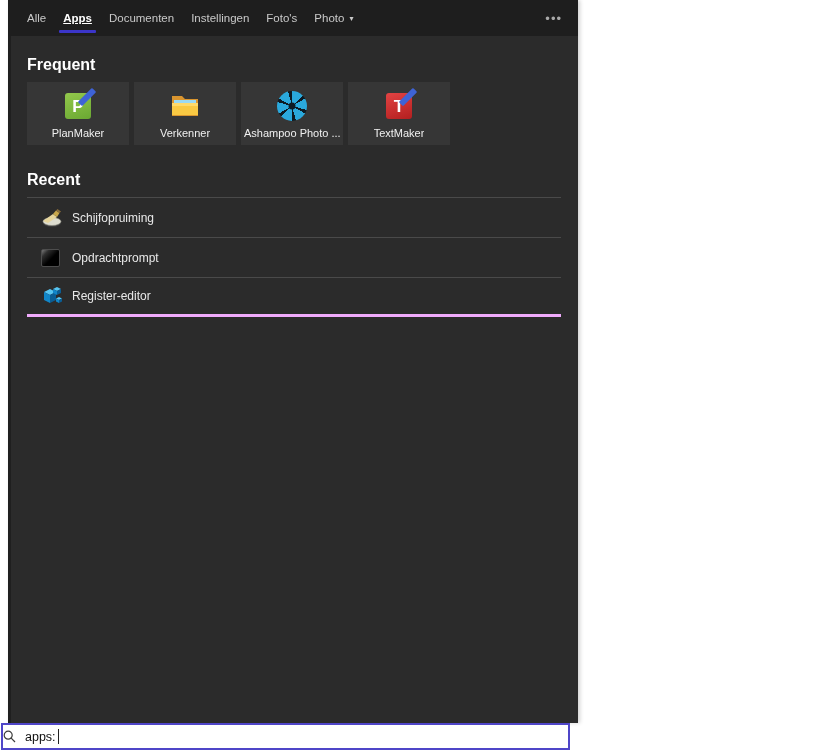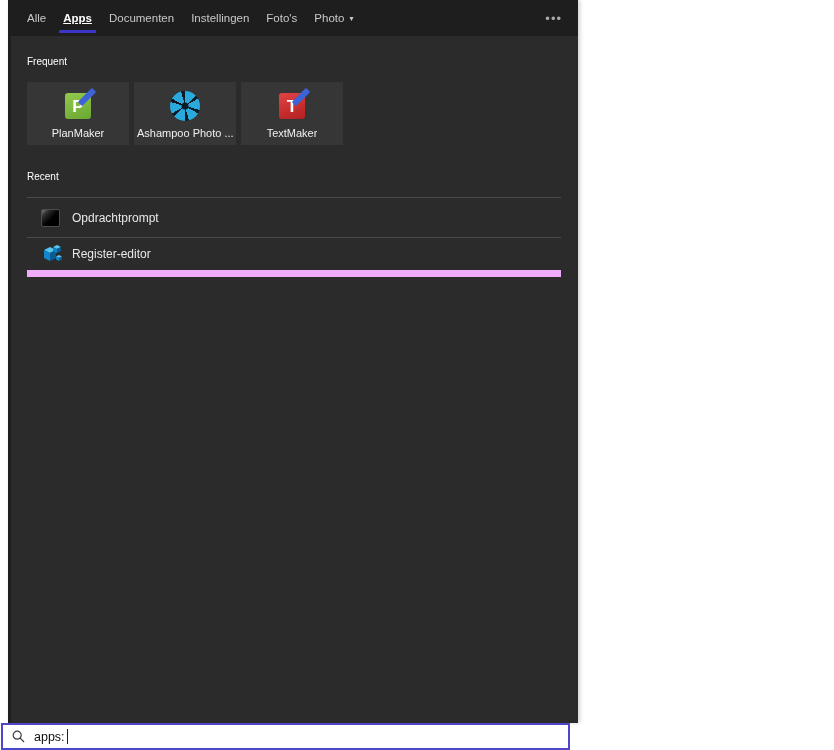--- a/index.html
+++ b/index.html
@@ -40,21 +40,21 @@
     content:""; position:absolute; left:-4px; right:-4px; bottom:3px; height:3px;
     background:var(--accent); border-radius:1px;
   }
   .tab .dd-arrow { font-size:8px; margin-left:5px; color:#c9c9c9; }
   .overflow-btn {
     position:absolute; right:16px; top:0; height:36px; display:flex; align-items:center;
     color:#a9a9a9; font-size:13px; letter-spacing:1px;
   }
 
   
-  .sec-title { position:absolute; left:19px; font-size:10px; font-weight:normal; color:#ffffff; }
+  .sec-title { position:absolute; left:19px; font-size:16px; font-weight:bold; color:#ffffff; }
   .sec-title.frequent { top:56px; }
   .sec-title.recent { top:171px; }
 
   
   .tiles { position:absolute; left:19px; top:82px; display:flex; gap:5px; }
   .tile {
     width:102px; height:63px; background:#363636;
     display:flex; flex-direction:column; align-items:center; padding-top:8px;
   }
   .tile-label {
@@ -106,35 +106,35 @@
     content:""; position:absolute; left:50%; top:50%; width:7px; height:7px;
     transform:translate(-50%,-50%); background:#0d1b24; border-radius:50%;
   }
 
   
   .recent-list { position:absolute; left:19px; top:197px; width:534px; }
   .recent-row {
     height:40px; display:flex; align-items:center;
     border-top:1px solid #4a4a4a;
   }
-  .recent-list .recent-row:last-child { border-bottom:7px solid #f0abfc; }
+  .recent-list .recent-row:last-child { border-bottom:3px solid #f0abfc; }
   .recent-icon { width:22px; height:20px; margin-left:14px; margin-right:9px; position:relative; flex:0 0 auto; }
   .recent-label { font-size:12px; color:#e8e8e8; }
 
   
   .cmd-icon {
     width:19px; height:18px; margin-top:1px; border-radius:2px; border:1px solid #4d4d4d;
     background:linear-gradient(135deg,#7a7a7a 0%,#2e2e2e 22%,#000000 55%);
   }
 
   
   .search-bar {
     position:absolute; left:1px; top:723px; width:569px; height:27px;
     background:#ffffff; border:2px solid var(--search-border);
-    display:flex; align-items:center; padding-left:9px;
+    display:flex; align-items:center; 
   }
   .search-glyph { width:13px; height:13px; margin-right:9px; flex:0 0 auto; }
   .search-text { font-size:12.5px; color:#111111; white-space:pre; }
   .caret {
     display:inline-block; width:1px; height:15px; background:#222222;
     margin-left:2px; vertical-align:middle; animation:blink 1.1s steps(1) infinite;
   }
   @keyframes blink { 0%,60% {opacity:1;} 61%,100% {opacity:0;} }
 </style>
 </head>
@@ -169,20 +169,31 @@
     <div class="tile">
       <div class="tile-icon">
         <div class="office-sq green">
           <span>P</span>
           <div class="office-ribbon"></div>
         </div>
       </div>
       <div class="tile-label">PlanMaker</div>
     </div>
 
+    <div class="tile">
+      <div class="tile-icon">
+        <svg width="32" height="32" viewBox="0 0 32 32">
+          <path d="M3 6 h10 l3 3 h13 v17 H3 z" fill="#d9952f"></path>
+          <rect x="5" y="10" width="22" height="7" fill="#9ad9f4"></rect>
+          <path d="M3 13 h26 v12 H3 z" fill="#f9c943"></path>
+          <path d="M3 13 h26 v3 H3 z" fill="#ffd969"></path>
+        </svg>
+      </div>
+      <div class="tile-label">Verkenner</div>
+    </div>
 
     <div class="tile">
       <div class="tile-icon">
         <div class="aperture"></div>
       </div>
       <div class="tile-label">Ashampoo Photo ...</div>
     </div>
 
 
     <div class="tile">
@@ -193,20 +204,33 @@
         </div>
       </div>
       <div class="tile-label">TextMaker</div>
     </div>
 
   </div>
 
   <div class="sec-title recent">Recent</div>
   <div class="recent-list">
 
+    <div class="recent-row">
+      <div class="recent-icon">
+        <svg width="22" height="20" viewBox="0 0 22 20">
+          <ellipse cx="11" cy="15" rx="9" ry="4" fill="#3c3c3c"></ellipse>
+          <ellipse cx="11" cy="13.5" rx="9" ry="4" fill="#dddccf"></ellipse>
+          <ellipse cx="11" cy="13.5" rx="9" ry="4" fill="none" stroke="#8f8f85" stroke-width="0.6"></ellipse>
+          <path d="M2 13 L12 6 L16 9 L7 15 z" fill="#e6d59c"></path>
+          <path d="M12 6 L15 2.5 L18.5 5 L16 9 z" fill="#c9a84c"></path>
+          <path d="M15 2.5 L16.5 1 L20 3.5 L18.5 5 z" fill="#8a6d3b"></path>
+        </svg>
+      </div>
+      <div class="recent-label">Schijfopruiming</div>
+    </div>
 
     <div class="recent-row">
       <div class="recent-icon">
         <div class="cmd-icon"></div>
       </div>
       <div class="recent-label">Opdrachtprompt</div>
     </div>
 
     <div class="recent-row">
       <div class="recent-icon">

